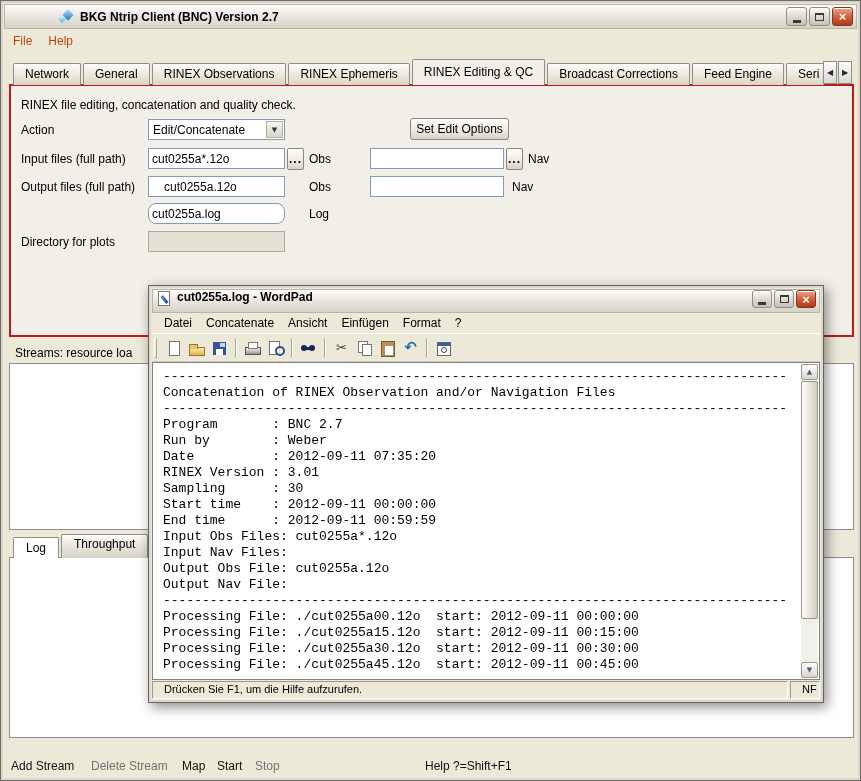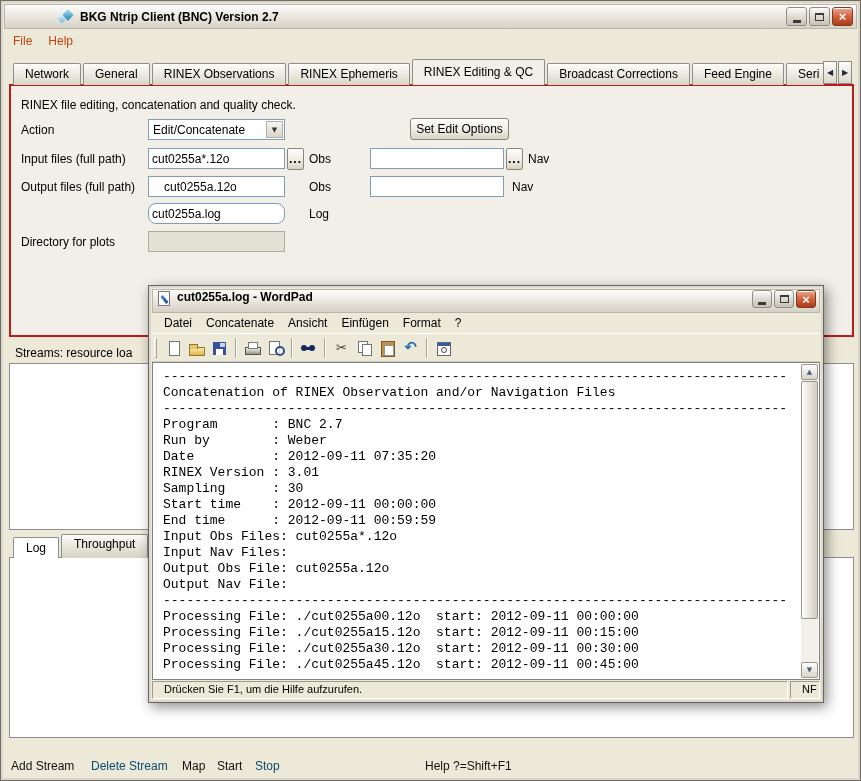--- a/index.html
+++ b/index.html
@@ -84,21 +84,21 @@
   .log-tab { height:24px; line-height:18px; padding:0 12px; margin-right:2px;
     border:1px solid #8c8e94; border-bottom:none; border-radius:2px 2px 0 0;
     background:linear-gradient(180deg,#fdfcfa 0%,#e6e3d8 55%,#d7d3c6 100%); }
   .log-tab.active { height:21px; line-height:20px; background:#fff; position:relative; z-index:3; }
   .log-panel { position:absolute; left:8px; top:556px; width:845px; height:181px;
     background:#fff; border:1px solid #8c8e94; z-index:1; }
 
   
   .action-bar { position:absolute; left:0; top:750px; width:100%; height:31px; }
   .ab-item { position:absolute; top:8px; white-space:nowrap; color:#111; }
-  .ab-item.disabled { color:#0c4a6e; }
+  .ab-item.disabled { color:#737373; }
 
   
   .wordpad { position:absolute; left:147px; top:284px; width:676px; height:418px;
     background:#ECE9D8; border:1px solid #67655d; z-index:10;
     box-shadow:3px 4px 12px rgba(0,0,0,0.45), inset 0 0 0 2px #dcd8ce; }
   .wp-title { position:absolute; left:3px; top:3px; right:3px; height:24px;
     background:linear-gradient(180deg,#fdfdfc 0%,#ece9e2 45%,#d4d0c5 100%);
     border:1px solid #b9b5ab; display:flex; align-items:flex-start; }
   .wp-icon { position:relative; width:14px; height:16px; margin-left:4px; flex:0 0 auto; }
   .wp-icon::before { content:""; position:absolute; left:1px; top:1px; width:10px; height:13px;

